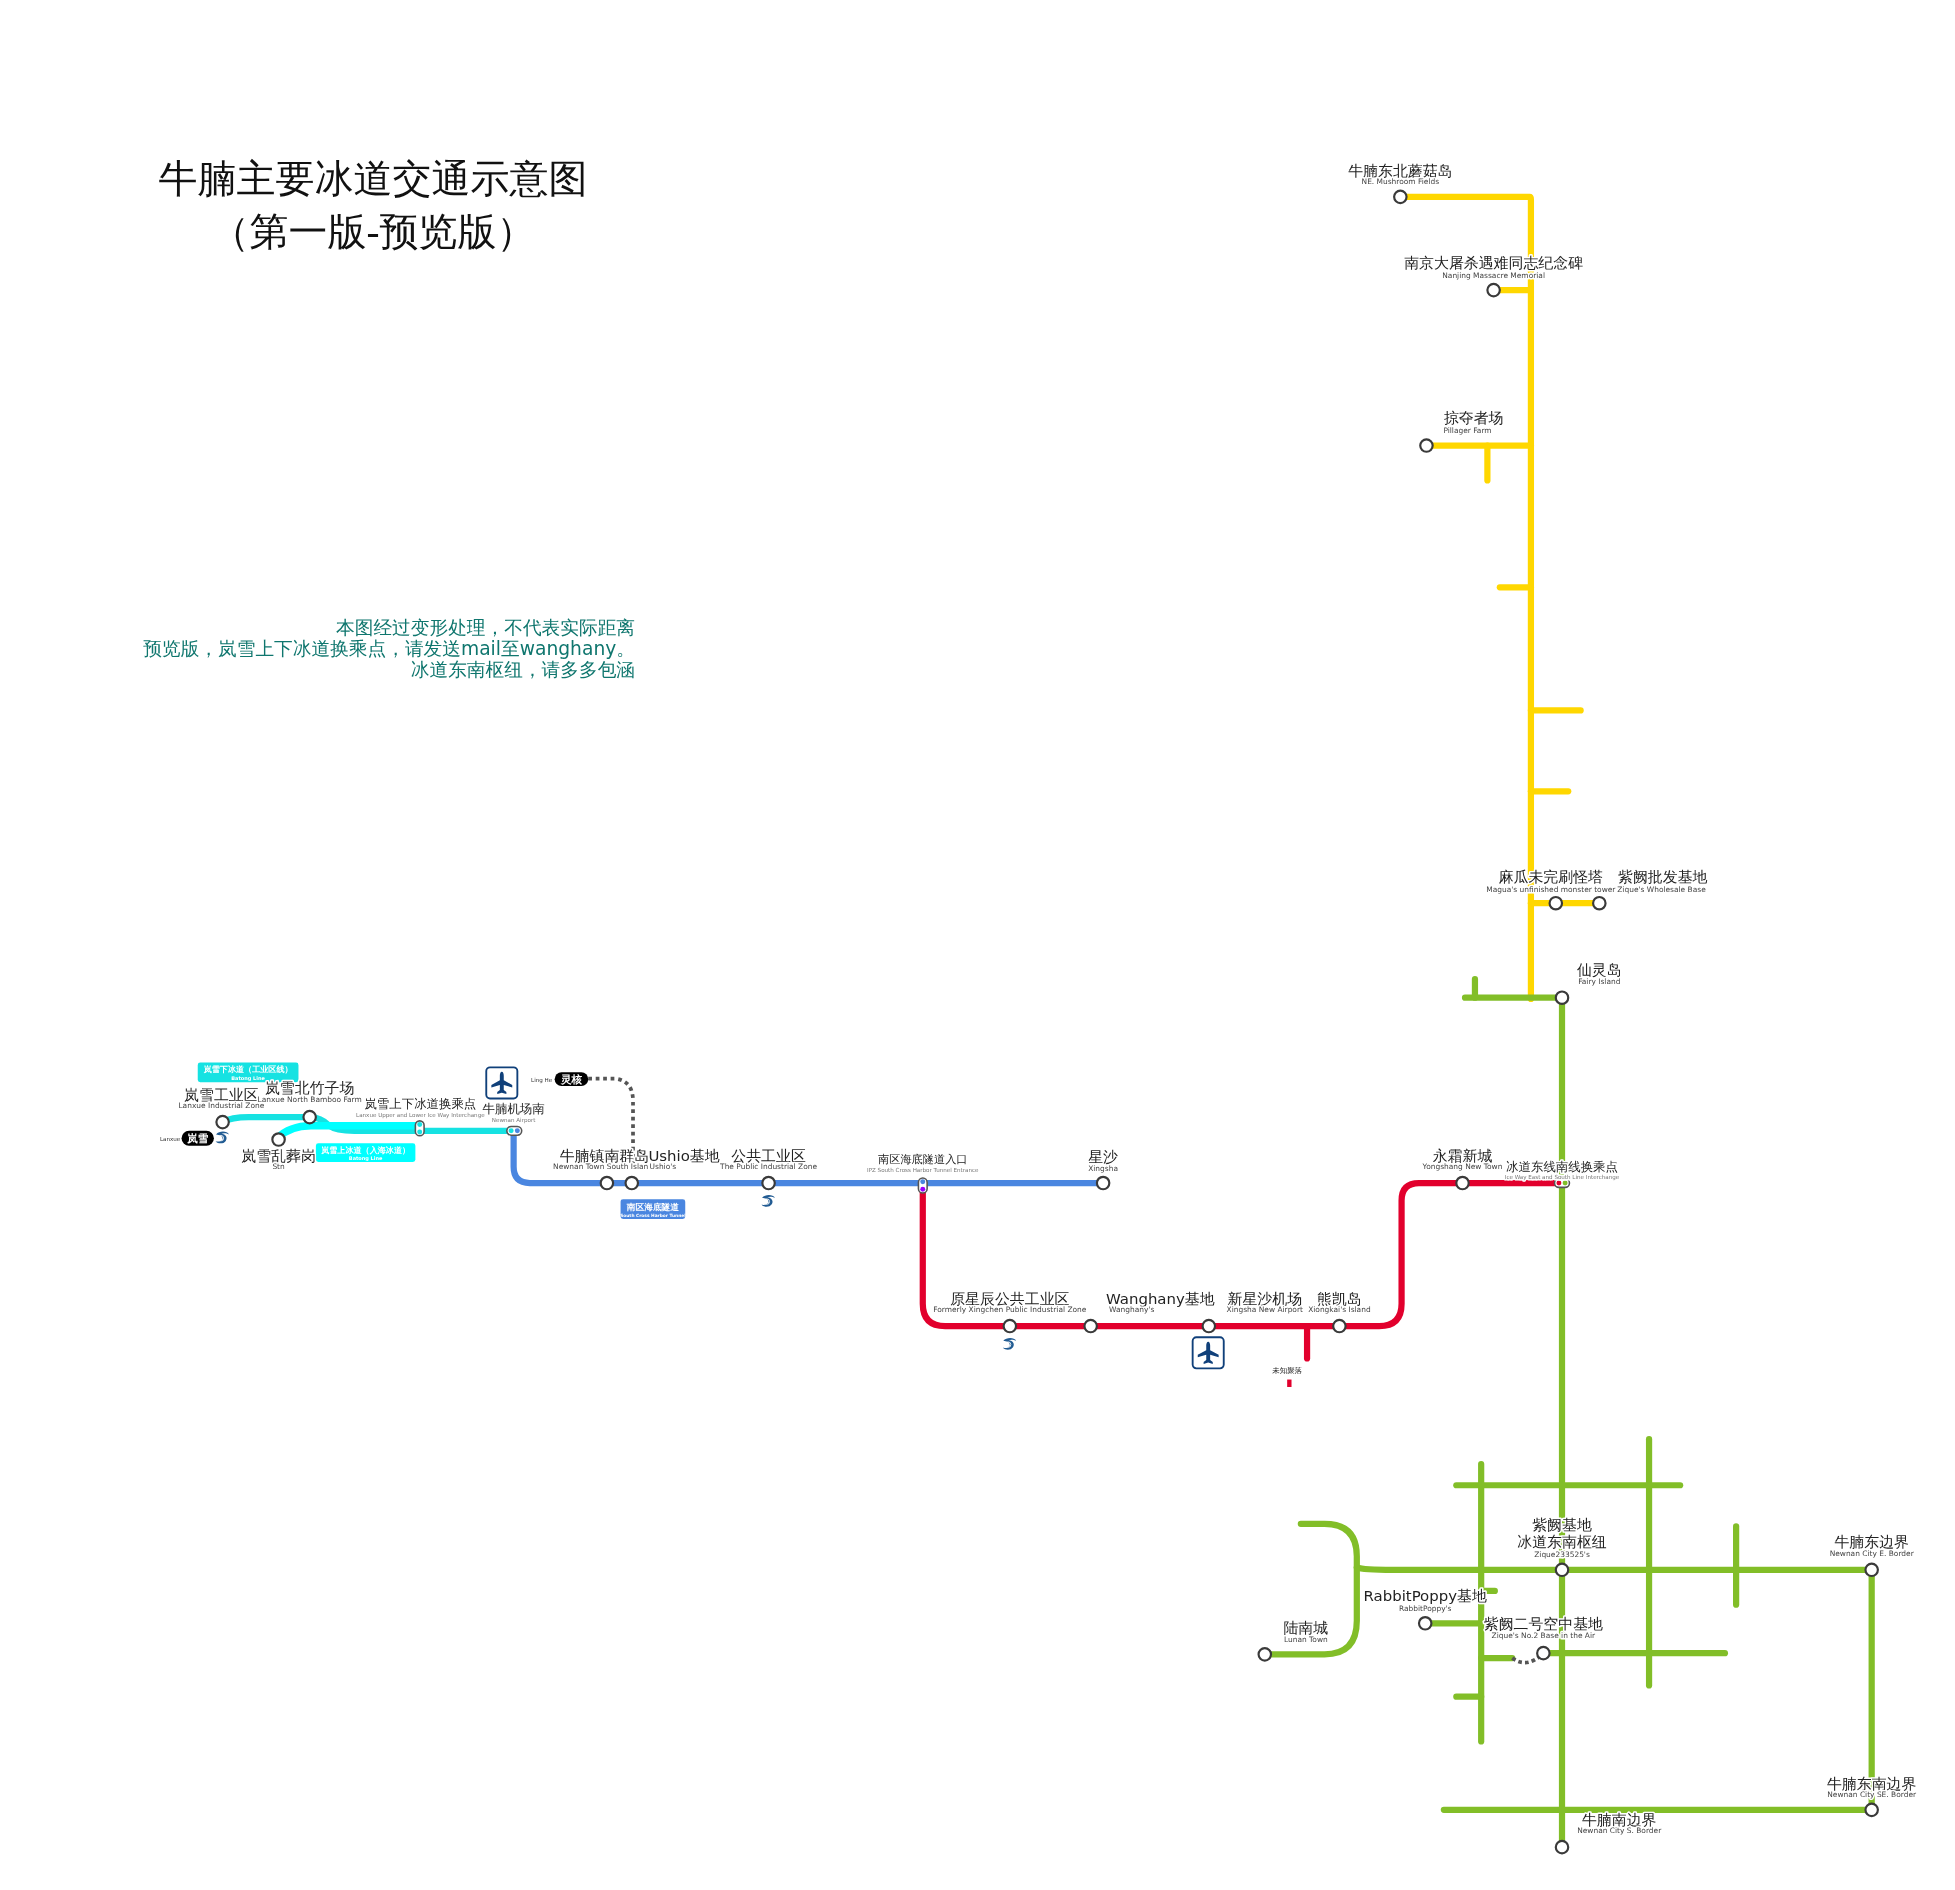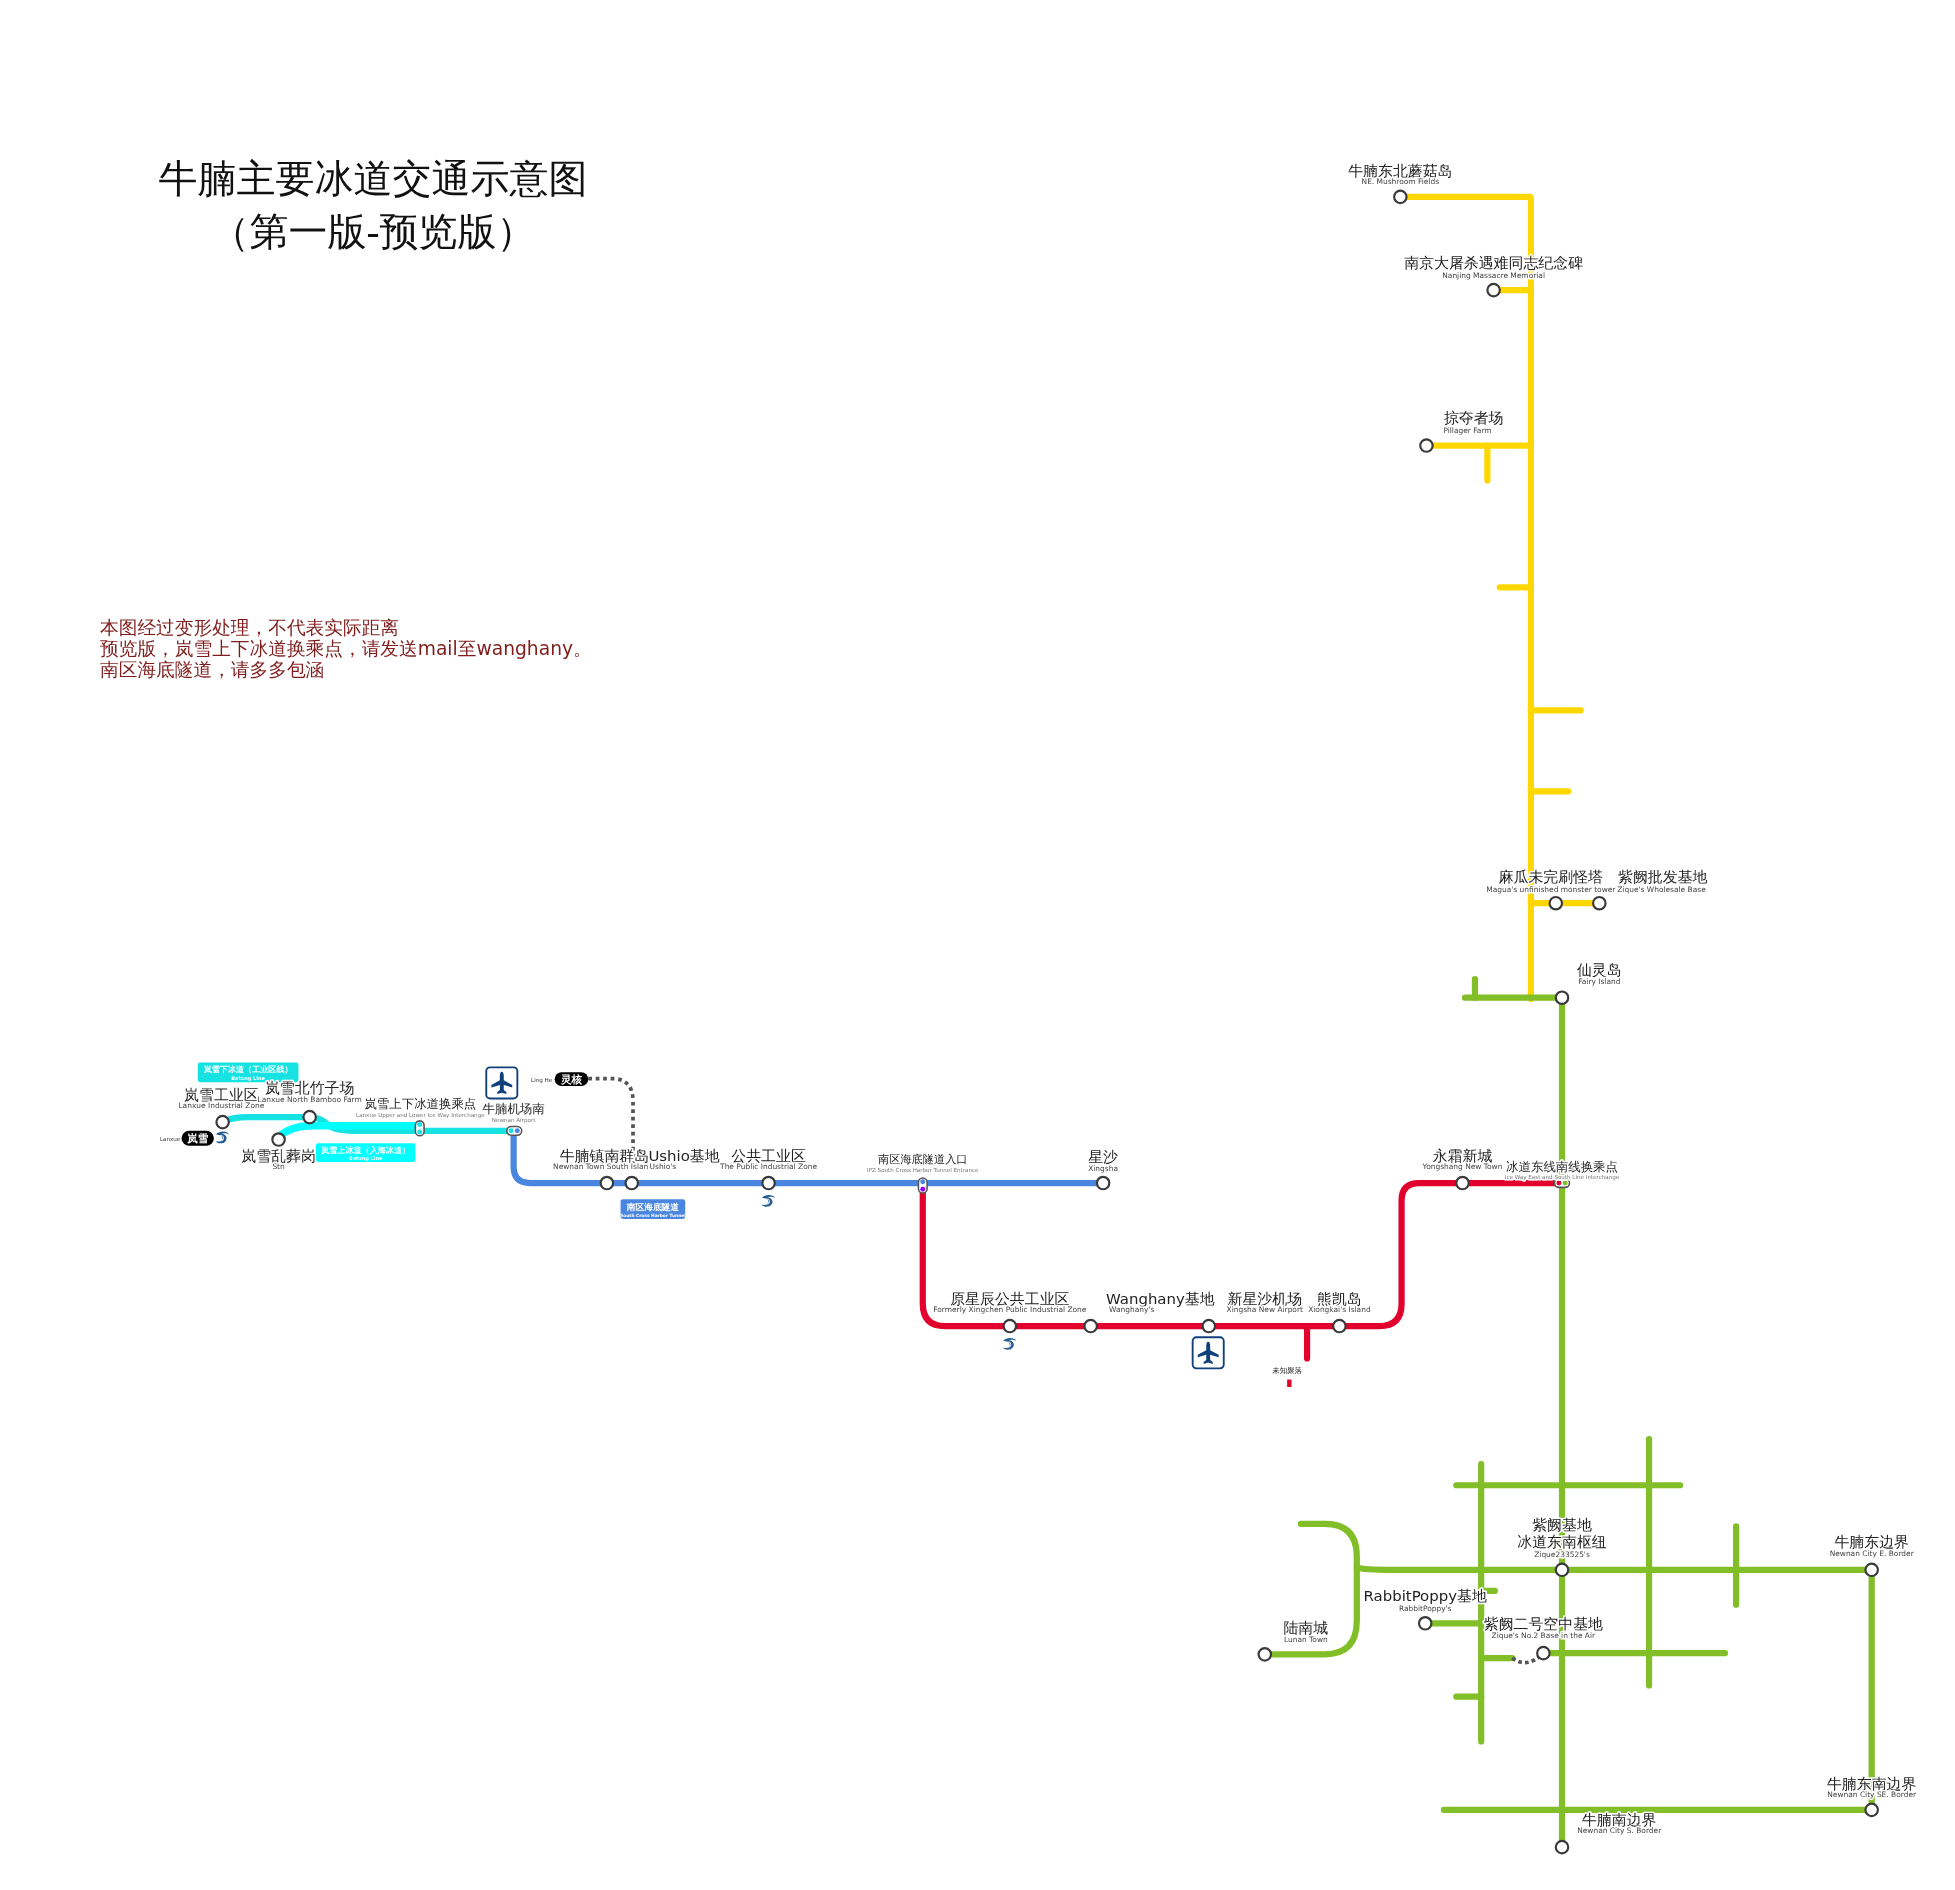--- a/index.html
+++ b/index.html
@@ -1,38 +1,38 @@
 <!DOCTYPE html>
 <html style="font-size:10px"><head>
 <meta charset="utf-8">
 <style>
   html, body { margin:0; padding:0; background:#ffffff; }
   body { width:1955px; height:1891px; position:relative; overflow:hidden;
          font-family:"DejaVu Sans","Liberation Sans",sans-serif; color:#222; }
   #map { position:absolute; left:0; top:0; }
   .title { position:absolute; left:124px; width:498px; text-align:center;
            font-size:39px; color:#111; line-height:1;margin-top:44px; }
-  .note { position:absolute; left:100px; width:535px; text-align:left;
-          font-size:18.7px; line-height:21px; color:#7f1d1d; }
+  .note { position:absolute; left:100px; width:535px; text-align:right;
+          font-size:18.7px; line-height:21px; color:#0f766e; }
   .lbl-cn { font-size:24px; fill:#222; }
   .lbl-en { font-size:12px; fill:#444; }
   .lbl-en-grey { font-size:11px; fill:#777; }
   .tag-text-cn { font-size:15px; fill:#fff; font-weight:bold; }
   .tag-text-en { font-size:8px; fill:#fff; font-weight:bold; }
   .halo { paint-order:stroke; stroke:#fff; stroke-width:5px; stroke-linejoin:round; }
 </style>
 </head>
 <body>
 
 <div class="title" style="top:115px;">牛腩主要冰道交通示意图</div>
 <div class="title" style="top:168px;font-family:Liberation Serif, serif;">（第一版-预览版）</div>
 
 <div class="note" style="top:617px;">本图经过变形处理，不代表实际距离</div>
 <div class="note" style="top:638px;">预览版，岚雪上下冰道换乘点，请发送mail至wanghany。</div>
-<div class="note" style="top:659px;">南区海底隧道，请多多包涵</div>
+<div class="note" style="top:659px;">冰道东南枢纽，请多多包涵</div>
 
 <svg id="map" width="1955" height="1891" viewBox="0 0 3144 3040" xmlns="http://www.w3.org/2000/svg">
   <defs>
     <symbol id="plane" viewBox="0 0 40 40">
       <path d="M20 3 C22 3 23 6 23 9 L23 16 L36 23 L36 27 L23 23 L23 31 L27 34 L27 37 L20 35 L13 37 L13 34 L17 31 L17 23 L4 27 L4 23 L17 16 L17 9 C17 6 18 3 20 3 Z" fill="#10407A"></path>
     </symbol>
     <symbol id="ferry" viewBox="0 0 30 24">
       <path d="M4 6 C10 -1 24 -1 28 6 C24 4 18 3 14 5 C22 6 26 12 22 18 C18 24 8 24 3 19 C10 20 16 18 16 13 C16 9 10 7 4 6 Z" fill="#225C93"></path>
       <circle cx="13" cy="13" r="5" fill="none" stroke="#fff" stroke-width="1.6"></circle>
       <path d="M13 8 L13 13 L9 16 M13 13 L17 16" stroke="#fff" stroke-width="1.4" fill="none"></path>

